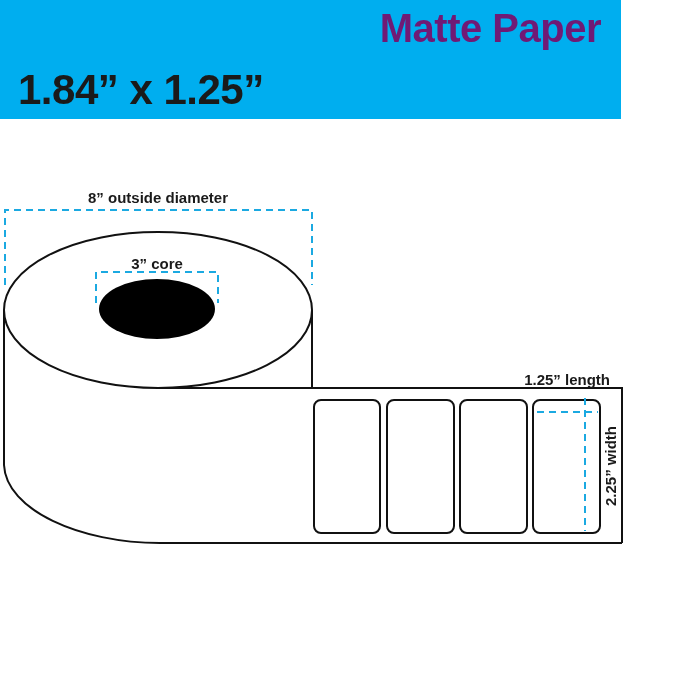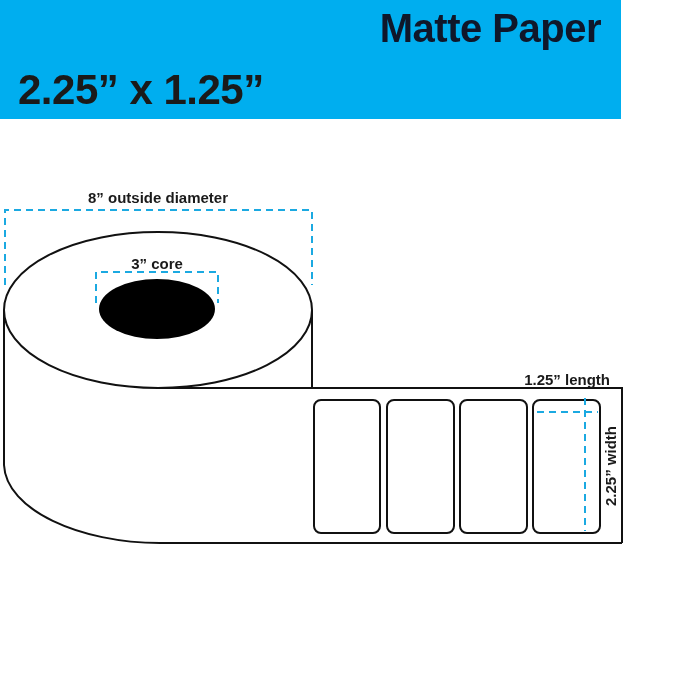--- a/index.html
+++ b/index.html
@@ -1,29 +1,29 @@
 <!DOCTYPE html>
 <html><head>
 <meta charset="utf-8">
 <style>
   html, body { margin:0; padding:0; background:#ffffff; }
   body { width:694px; height:700px; position:relative; overflow:hidden;
          font-family: "Liberation Sans", "DejaVu Sans", sans-serif; }
   .banner { position:absolute; left:0; top:0; width:621px; height:119px; background:#00aeef; }
-  .banner-title { position:absolute; right:20px; top:6px; font-size:40px; font-weight:bold; color:#0f172a; letter-spacing:-0.5px; }
+  .banner-title { position:absolute; right:20px; top:6px; font-size:40px; font-weight:bold; color:#701a75; letter-spacing:-0.5px; }
   .banner-size { position:absolute; left:18px; top:66px; font-size:42px; font-weight:bold; color:#1a1a1a; letter-spacing:-0.5px; }
   svg.diagram { position:absolute; left:0; top:0; }
   .lbl { font-family: "Liberation Sans", "DejaVu Sans", sans-serif; font-weight:bold; fill:#1a1a1a; }
 </style>
 </head>
 <body>
 
 <div class="banner">
   <div class="banner-title">Matte Paper</div>
-  <div class="banner-size">2.25” x 1.25”</div>
+  <div class="banner-size">1.84” x 1.25”</div>
 </div>
 
 <svg class="diagram" width="694" height="700" viewBox="0 0 694 700">
 
   <g fill="#ffffff" stroke="#111" stroke-width="2">
     <path d="M4,310 L4,465 C4,510 80,543 160,543 L622,543 L622,388 L312,388 L312,310 Z" stroke="none"></path>
     <path d="M4,310 L4,465 C6,510 80,543 160,543 L622,543" fill="none"></path>
     <line x1="312" y1="310" x2="312" y2="388"></line>
   </g>
 

